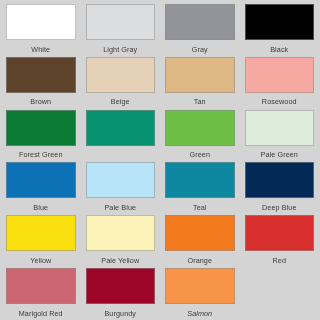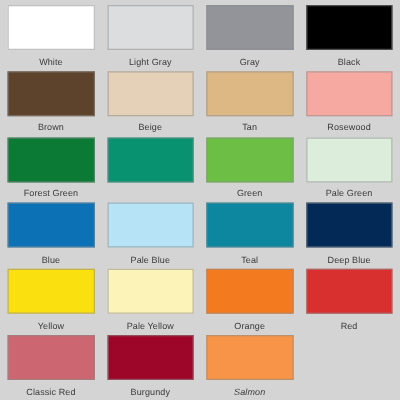--- a/index.html
+++ b/index.html
@@ -124,21 +124,21 @@
     <div class="swatch-cell">
       <div class="swatch-chip" style="background: rgb(244, 122, 32);"></div>
       <div class="swatch-label" style="color: rgb(58, 58, 58);">Orange</div>
     </div>
     <div class="swatch-cell">
       <div class="swatch-chip" style="background: rgb(216, 48, 47);"></div>
       <div class="swatch-label" style="color: rgb(58, 58, 58);">Red</div>
     </div>
     <div class="swatch-cell">
       <div class="swatch-chip" style="background: rgb(204, 102, 112);"></div>
-      <div class="swatch-label" style="color: rgb(58, 58, 58);">Classic Red</div>
+      <div class="swatch-label" style="color: rgb(58, 58, 58);">Marigold Red</div>
     </div>
     <div class="swatch-cell">
       <div class="swatch-chip" style="background: rgb(157, 6, 41);"></div>
       <div class="swatch-label" style="color: rgb(58, 58, 58);">Burgundy</div>
     </div>
     <div class="swatch-cell">
       <div class="swatch-chip" style="background: rgb(247, 148, 71);"></div>
       <div class="swatch-label" style="color: rgb(58, 58, 58); font-style: italic;">Salmon</div>
     </div>
   </div>

